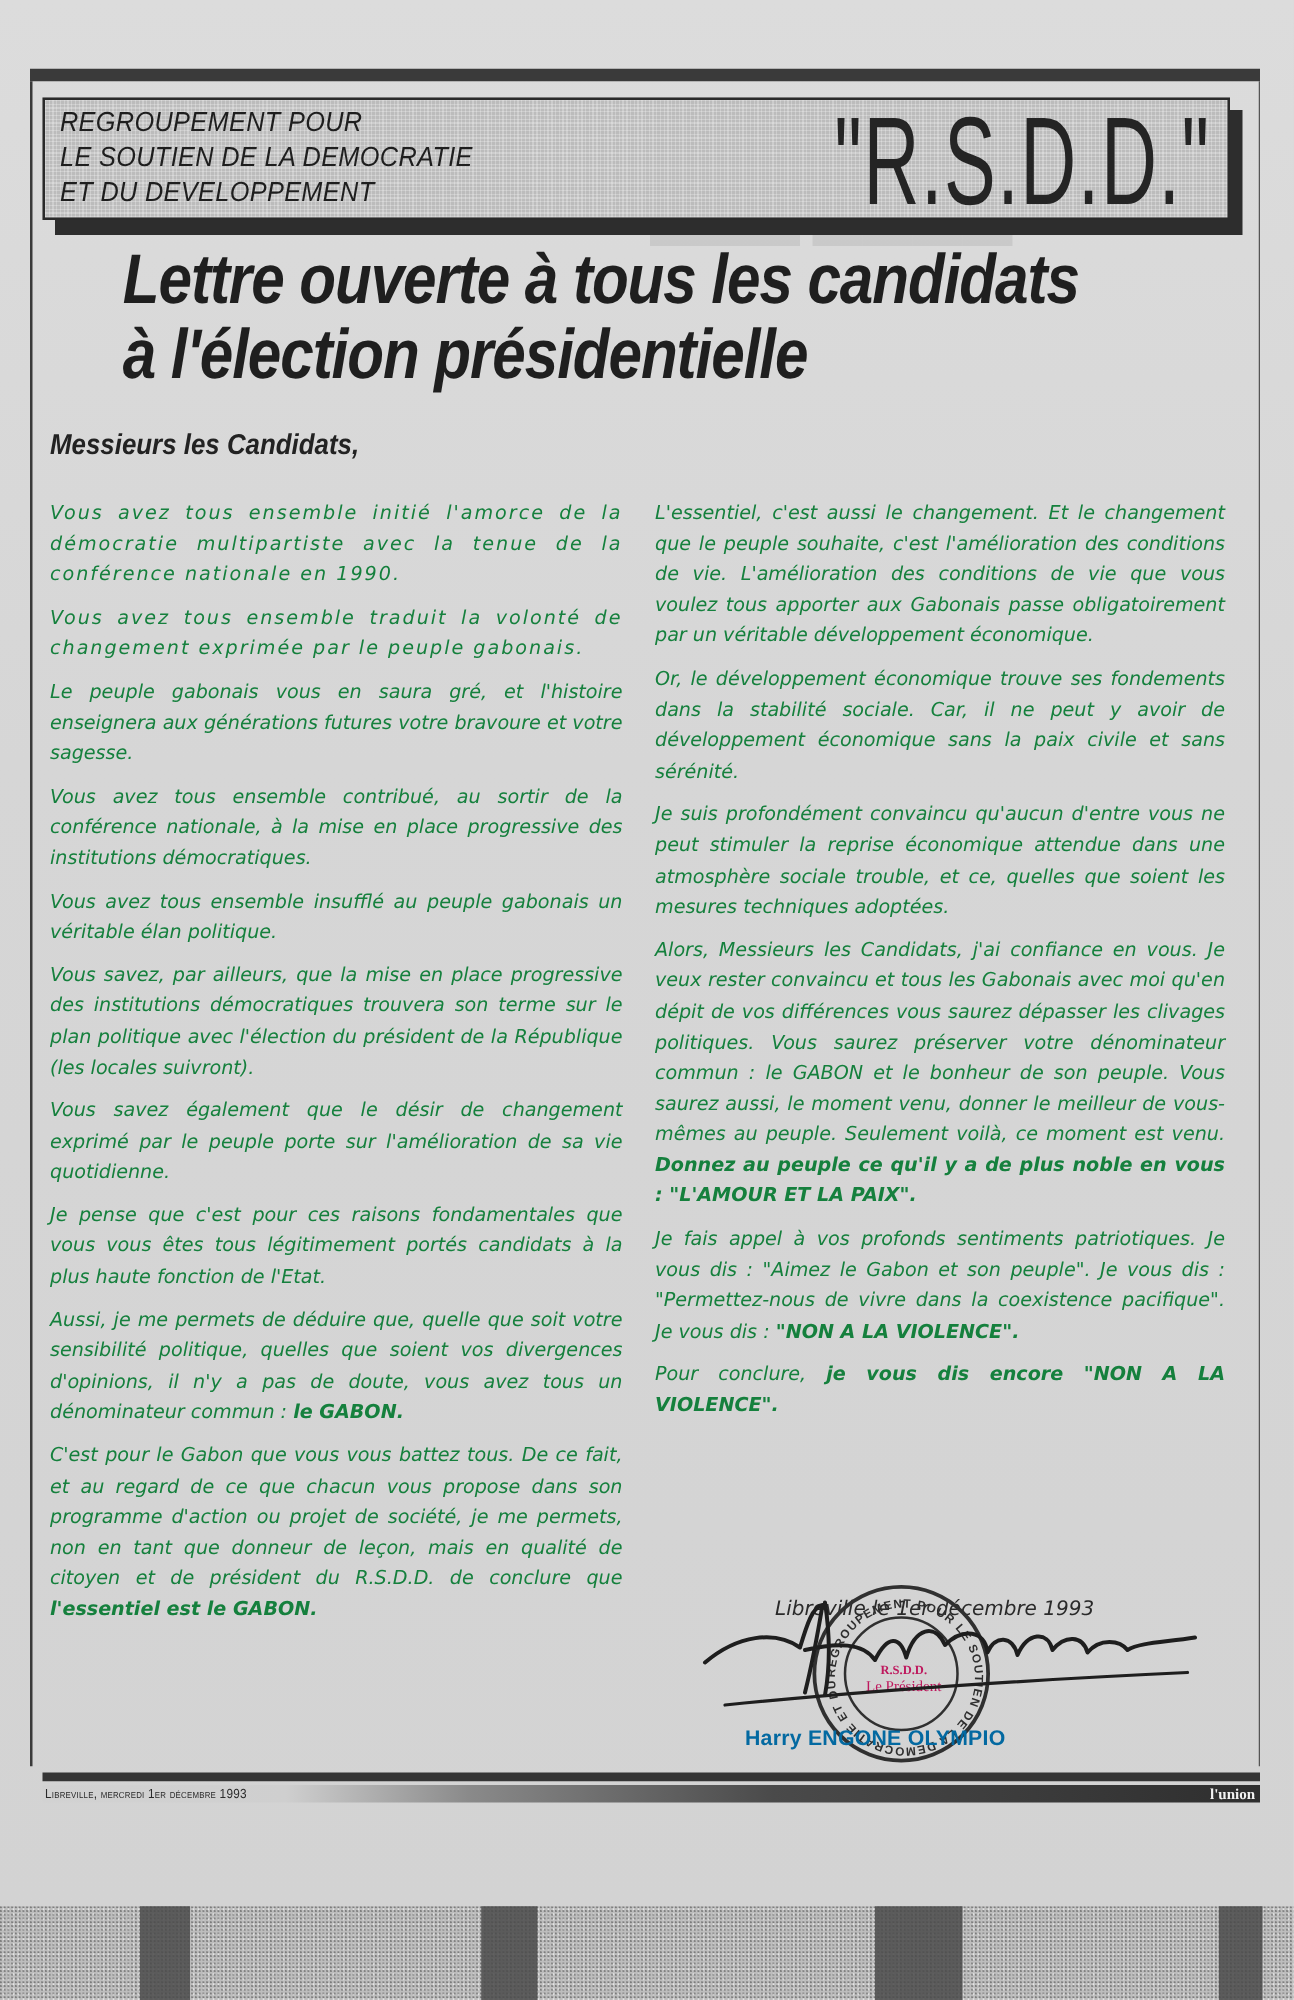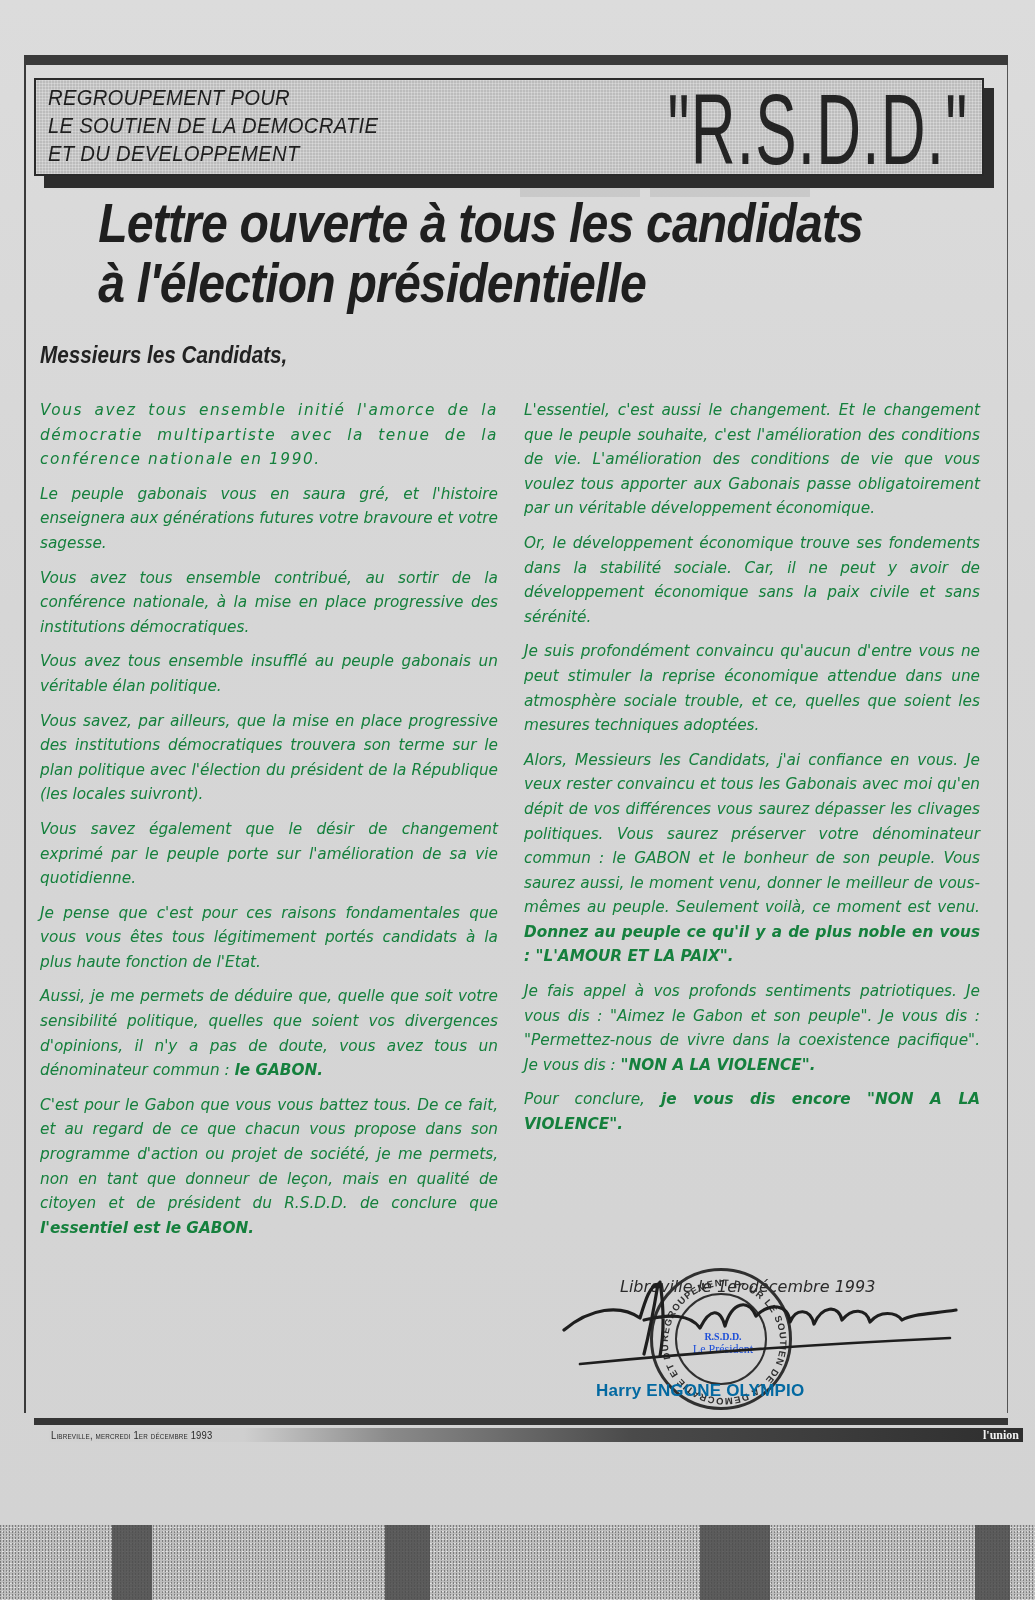--- a/index.html
+++ b/index.html
@@ -88,39 +88,38 @@
   }
   .stamp-inner {
     position: absolute; left: 22px; top: 22px; width: 92px; height: 92px;
     border-radius: 50%; border: 2px solid #303030;
   }
   .stamp-ring-text {
     position: absolute; left: 0; top: 0; width: 142px; height: 142px;
   }
   .stamp-center {
     position: absolute; left: 0; top: 36px; width: 92px; text-align: center;
-    font-family: "Liberation Serif", serif; font-size: 12px; color: #1d4ed8;
+    font-family: "Liberation Serif", serif; font-size: 12px; color: #be185d;
   }
   .signature {
     position: absolute; left: 560px; top: 1268px; width: 410px; height: 100px;
   }
   .signer {
     position: absolute; left: 596px; top: 1381px;
     font-family: "Liberation Sans", sans-serif; font-weight: bold;
     font-size: 17px; color: #0369a1; letter-spacing: 0.2px;
   }
   
   .bottom-rule {
     position: absolute; left: 34px; top: 1418px; width: 974px; height: 7px;
     background: #353535;
   }
   .footer-bar {
     position: absolute; left: 34px; top: 1428px; width: 974px; height: 14px;
     background: linear-gradient(90deg, #d2d2d2 0%, #cfcfcf 20%, #8a8a8a 35%, #4a4a4a 60%, #2e2e2e 100%);
-    margin-left: 15px;
   }
   .footer-date {
     position: absolute; left: 2px; top: 0px;
     font-family: "Liberation Sans", sans-serif; font-size: 10.5px;
     font-variant: small-caps; color: #2a2a2a; letter-spacing: 0.2px;
     line-height: 14px; transform: scaleX(0.9); transform-origin: left top;
   }
   .footer-brand {
     position: absolute; right: 4px; top: 0px;
     font-family: "Liberation Serif", serif; font-weight: bold; font-size: 12px;
@@ -165,20 +164,21 @@
 
 <div class="title">
   <div>Lettre ouverte à tous les candidats</div>
   <div>à l'élection présidentielle</div>
 </div>
 
 <div class="salutation">Messieurs les Candidats,</div>
 
 <div class="col left">
   <p class="spaced"><span>Vous avez tous ensemble initié l'amorce de la démocratie multipartiste avec la tenue de la conférence nationale en 1990.</span></p>
+  <p class="spaced"><span>Vous avez tous ensemble traduit la volonté de changement exprimée par le peuple gabonais.</span></p>
   <p><span>Le peuple gabonais vous en saura gré, et l'histoire enseignera aux générations futures votre bravoure et votre sagesse.</span></p>
   <p><span>Vous avez tous ensemble contribué, au sortir de la conférence nationale, à la mise en place progressive des institutions démocratiques.</span></p>
   <p><span>Vous avez tous ensemble insufflé au peuple gabonais un véritable élan politique.</span></p>
   <p><span>Vous savez, par ailleurs, que la mise en place progressive des institutions démocratiques trouvera son terme sur le plan politique avec l'élection du président de la République (les locales suivront).</span></p>
   <p><span>Vous savez également que le désir de changement exprimé par le peuple porte sur l'amélioration de sa vie quotidienne.</span></p>
   <p><span>Je pense que c'est pour ces raisons fondamentales que vous vous êtes tous légitimement portés candidats à la plus haute fonction de l'Etat.</span></p>
   <p><span>Aussi, je me permets de déduire que, quelle que soit votre sensibilité politique, quelles que soient vos divergences d'opinions, il n'y a pas de doute, vous avez tous un dénominateur commun : </span><b>le GABON.</b></p>
   <p><span>C'est pour le Gabon que vous vous battez tous. De ce fait, et au regard de ce que chacun vous propose dans son programme d'action ou projet de société, je me permets, non en tant que donneur de leçon, mais en qualité de citoyen et de président du R.S.D.D. de conclure que </span><b>l'essentiel est le GABON.</b></p>
 </div>
 

